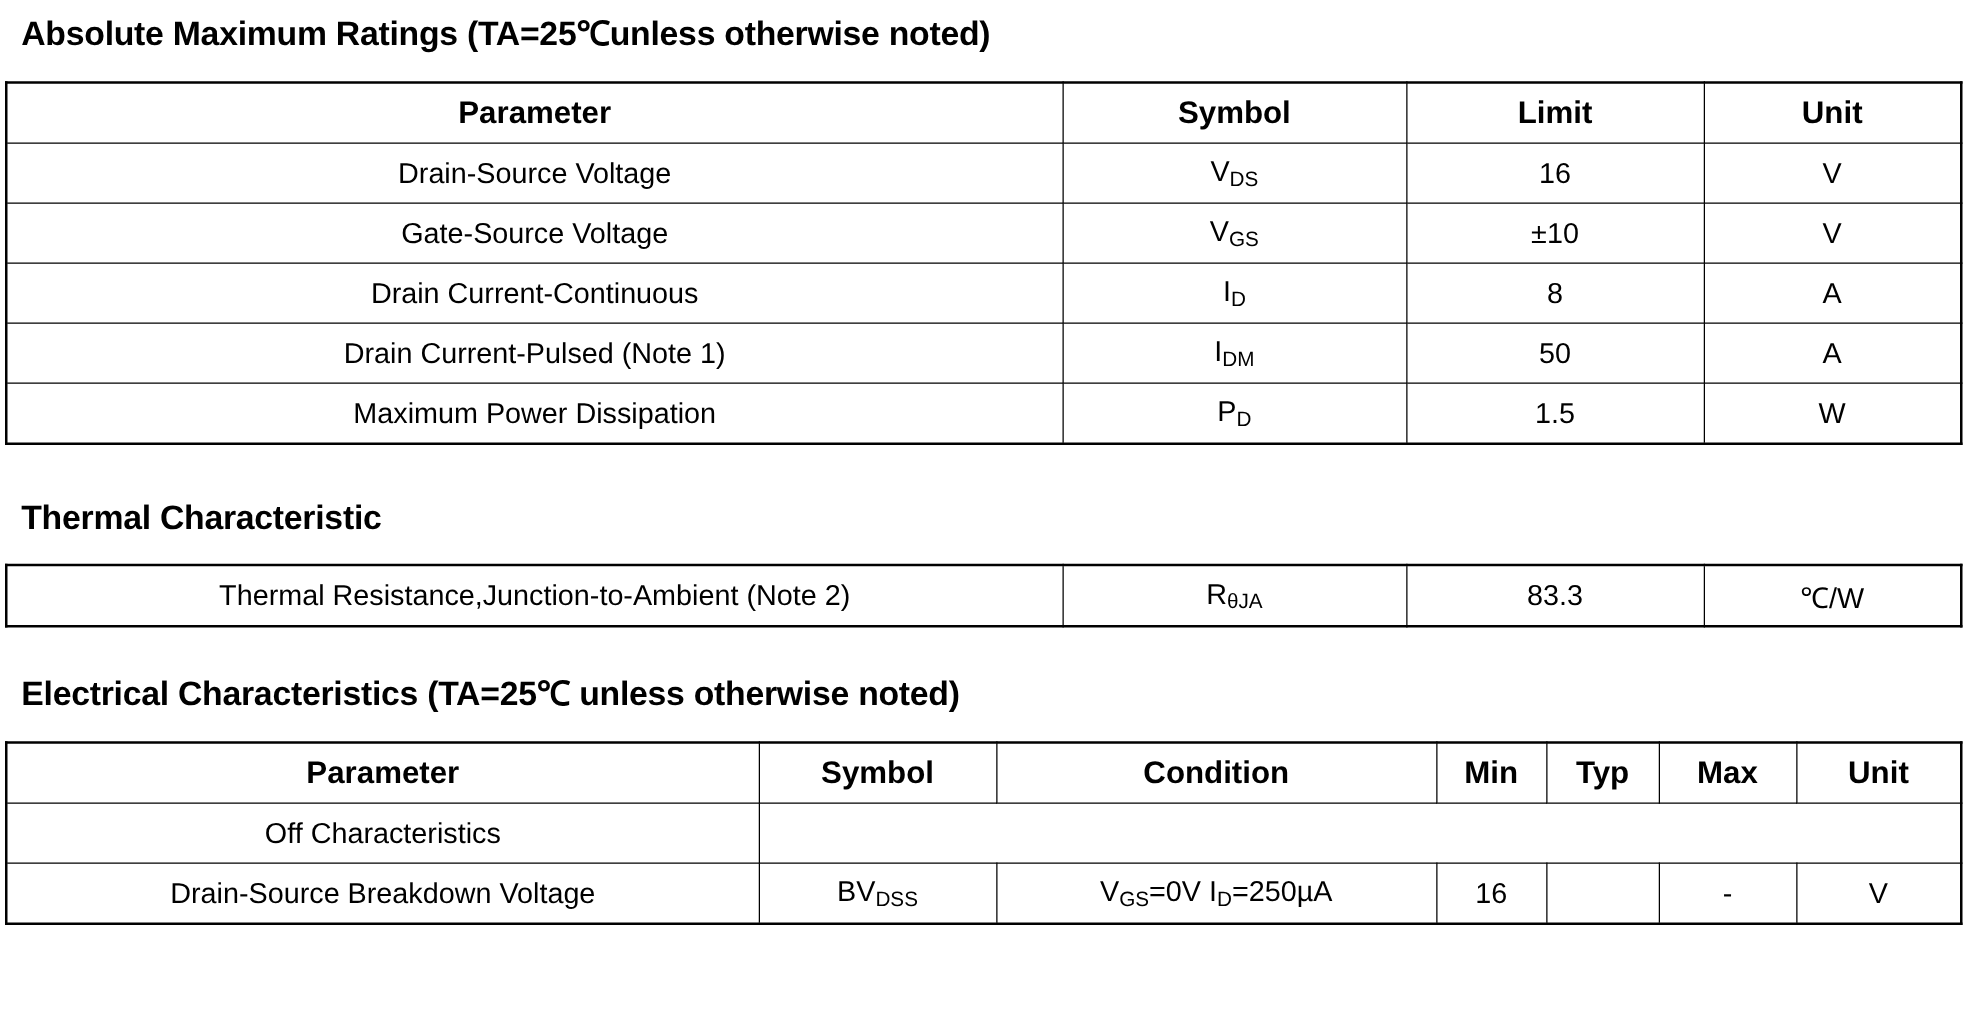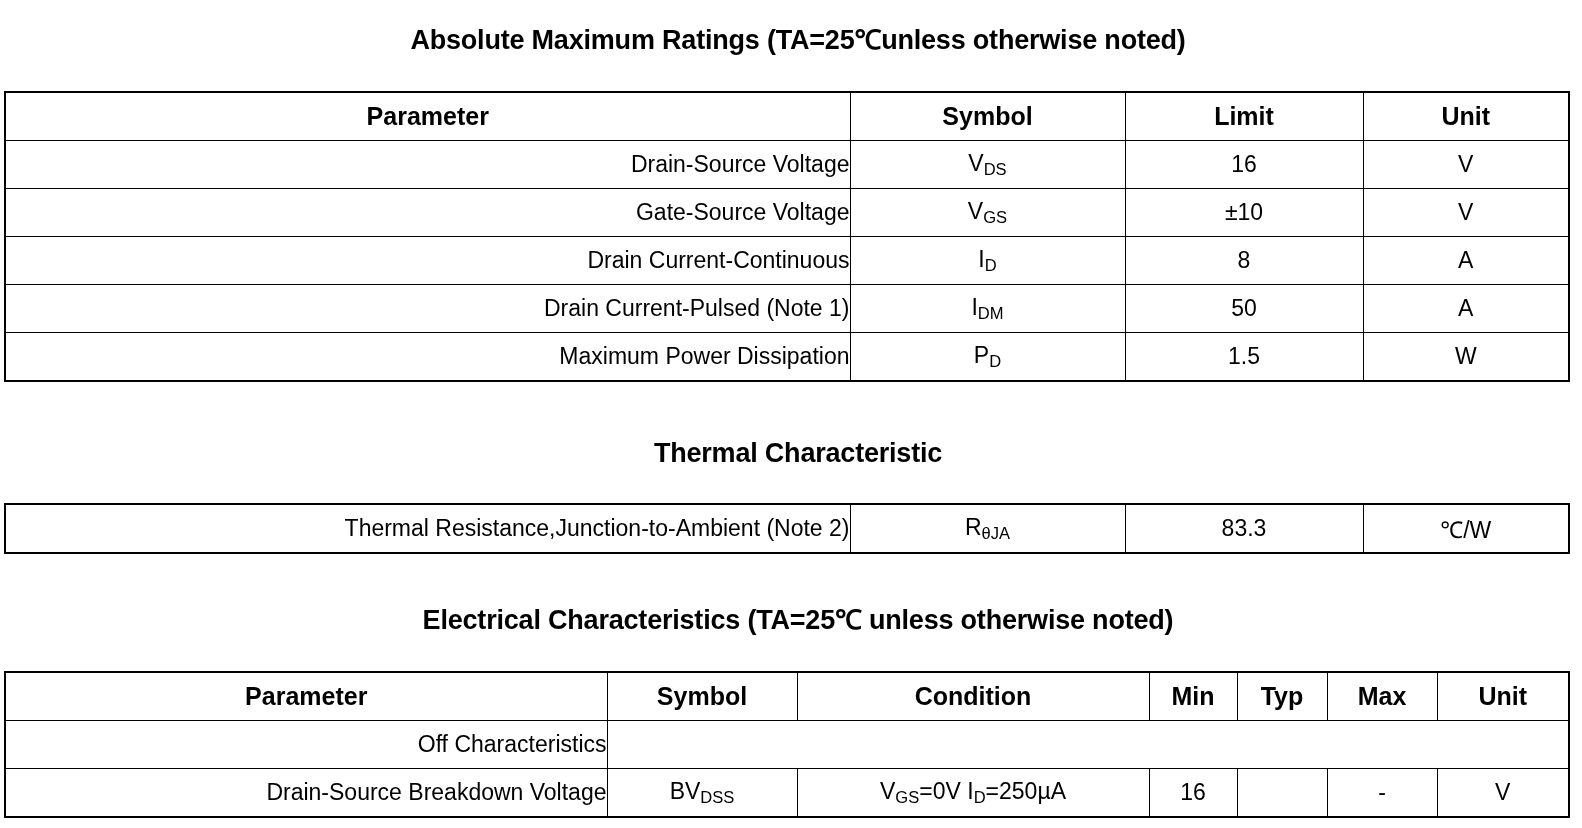--- a/index.html
+++ b/index.html
@@ -18,24 +18,23 @@
     position: relative;
     width: 1582px;
     height: 828px;
     padding: 0;
     box-sizing: border-box;
   }
   .section-title {
     font-size: 27px;
     font-weight: bold;
     letter-spacing: -0.2px;
-    margin: 16px;
+    margin: 3px;
     padding: 4px 0 18px 14px;
     white-space: nowrap;
-    text-align: center;
   }
   .spacer-lg { height: 36px; }
   .spacer-md { height: 26px; }
 
   table.dt {
     border-collapse: collapse;
     table-layout: fixed;
     width: 1280px;
     margin: 0 0 0 4px;
     border: 2.5px solid #000;
@@ -47,21 +46,21 @@
     font-size: 23px;
     font-weight: normal;
     vertical-align: middle;
   }
   table.dt th {
     font-weight: bold;
     font-size: 25px;
     text-align: center;
   }
   td.left, th.left {
-    text-align: right;
+    text-align: center;
     padding-left: 13px;
   }
   td.center {
     text-align: center;
   }
   td.bold {
     font-weight: bold;
   }
   .sub {
     font-size: 0.72em;

